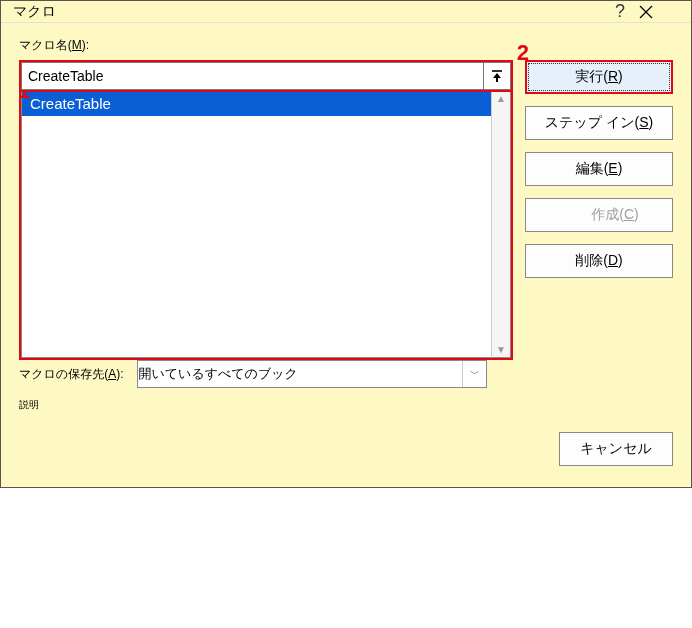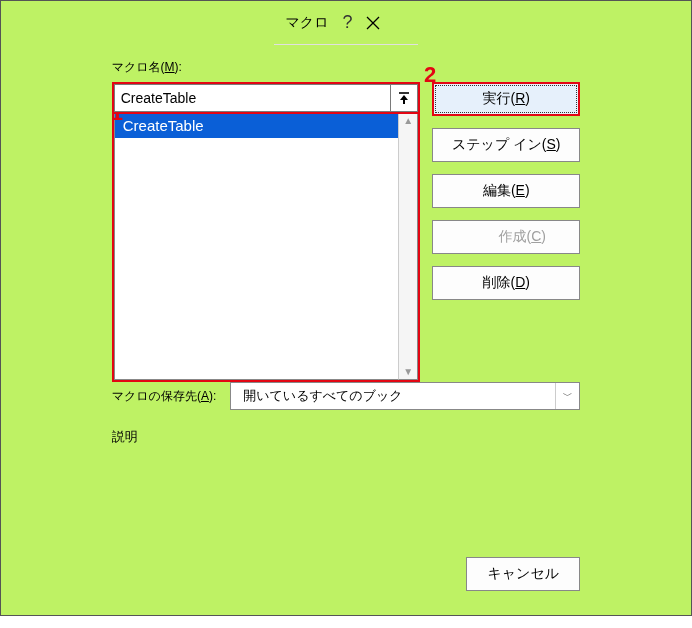--- a/index.html
+++ b/index.html
@@ -8,26 +8,25 @@
     padding: 0;
     font-family: "Yu Gothic UI", "Meiryo", sans-serif;
     font-size: 13px;
     background: #fff;
     width: 692px;
     height: 628px;
     overflow: hidden;
   }
   .dialog {
     width: 692px;
-    height: 616px;
+    height: 488px;
     border: 1px solid #555;
-    background: #bef264;
-    display: flex;
-    flex-direction: column;
-    align-items: center;
+    background: #fef9c3;
+    display: flex;
+    flex-direction: column;
   }
   .titlebar {
     height: 44px;
     display: flex;
     align-items: center;
     padding: 0 12px;
     border-bottom: 1px solid #e0e0e0;
   }
   .titlebar .title {
     flex: 1;
@@ -166,41 +165,41 @@
     display: flex;
     align-items: center;
     gap: 14px;
   }
   .storage-select {
     flex: 0 0 350px;
     height: 28px;
     border: 1px solid #888;
     display: flex;
     align-items: center;
-    padding: 0 12px;
+    padding: 0 0;
     position: relative;
     background: #fff;
     cursor: pointer;
   }
   .storage-select .chev {
     position: absolute;
     right: 0;
     top: 0;
     bottom: 0;
     width: 24px;
     border-left: 1px solid #ccc;
     display: flex;
     align-items: center;
     justify-content: center;
     font-size: 10px;
     color: #555;
   }
   .desc-label {
-    margin-top: 18px;
-    font-size: 13px;
+    margin-top: 10px;
+    font-size: 10px;
   }
   .footer {
     margin-top: auto;
     display: flex;
     justify-content: flex-end;
     padding-top: 20px;
     padding-bottom: 6px;
   }
   .cancel-btn {
     width: 114px;

